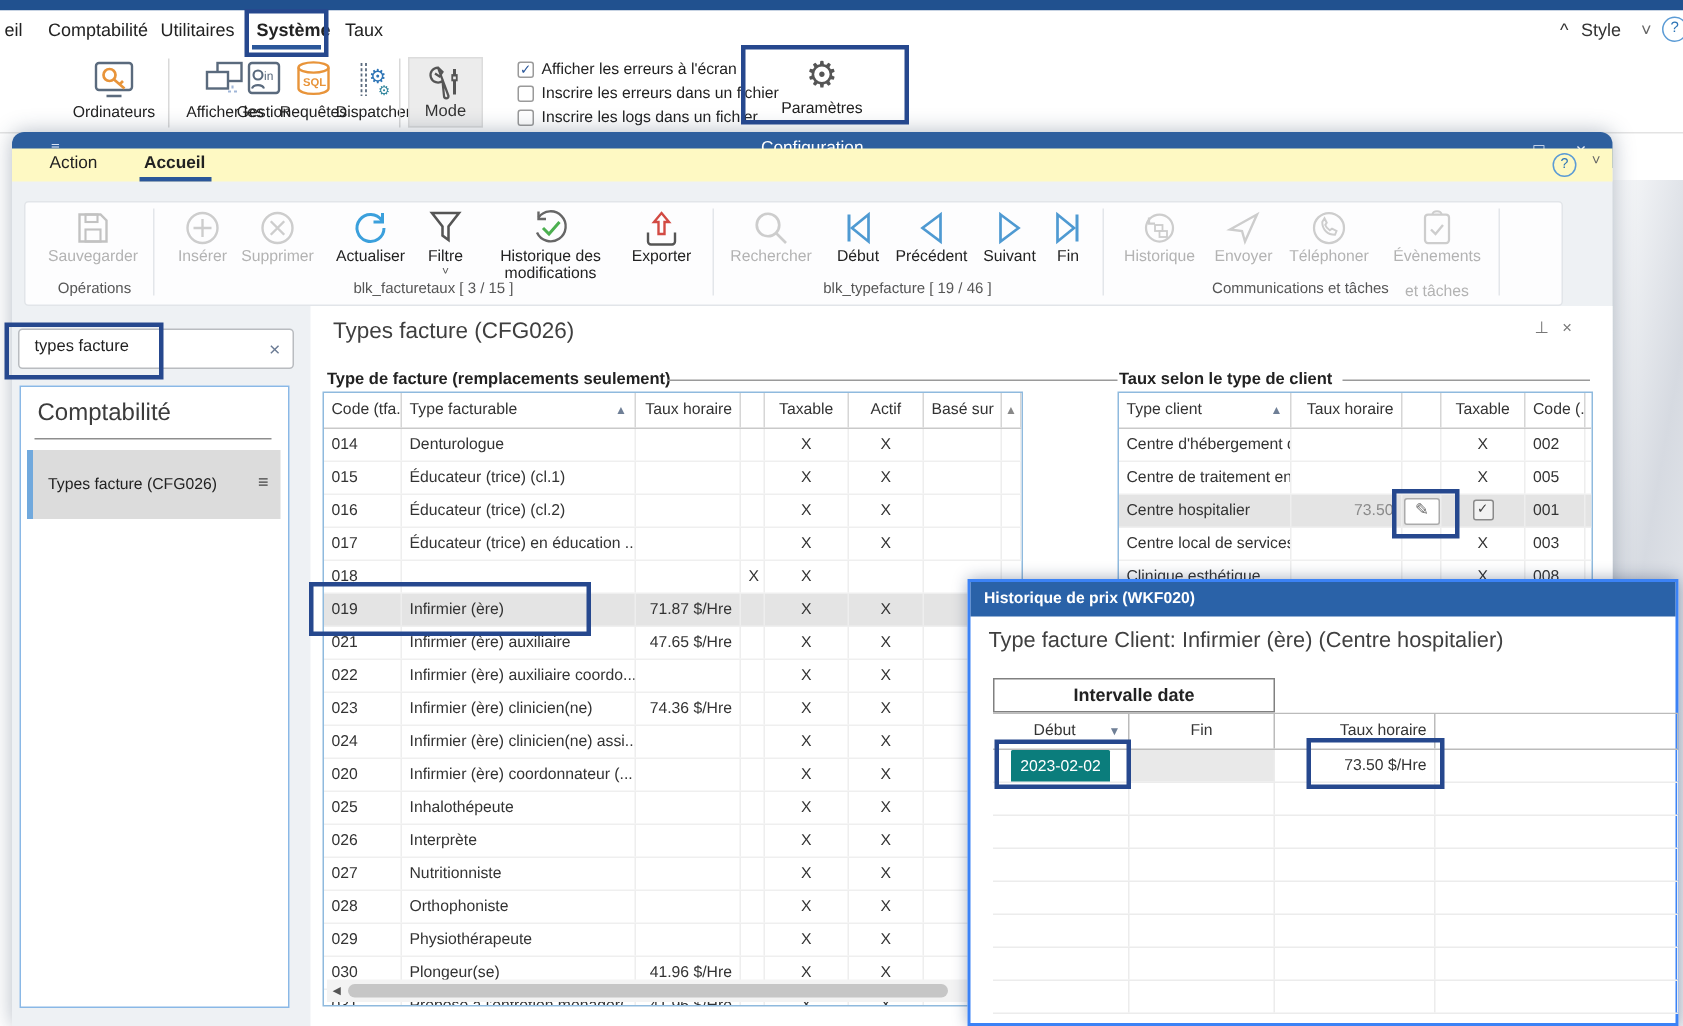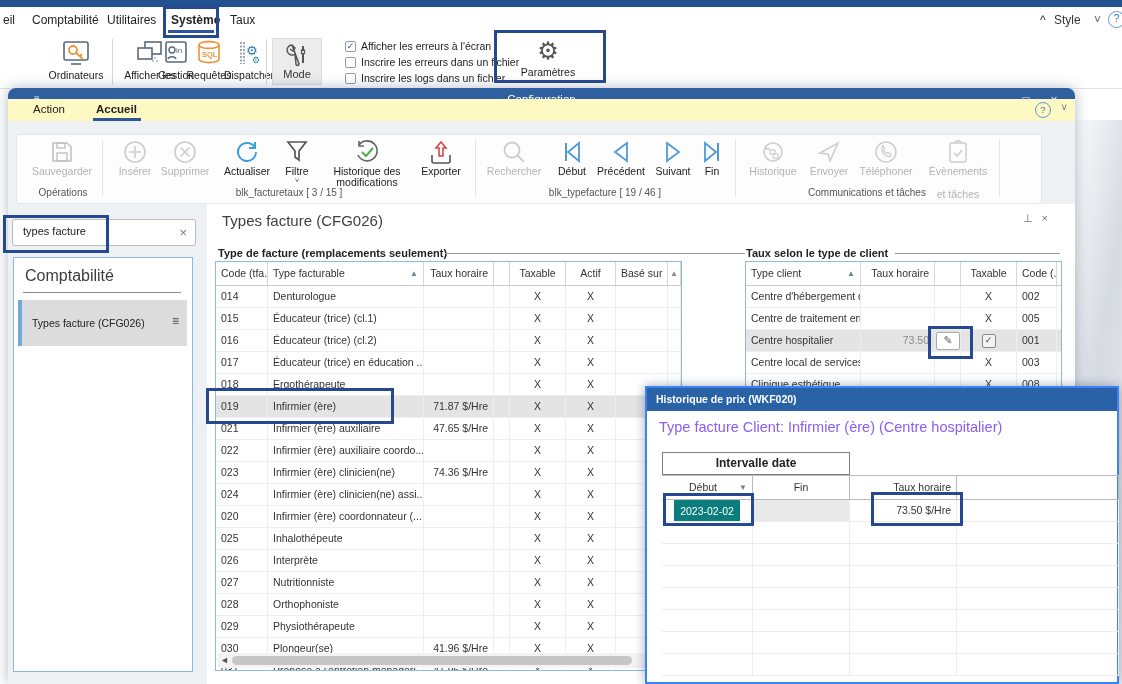--- a/index.html
+++ b/index.html
@@ -67,21 +67,21 @@
   .sortglyph{float:right;color:#6f7f96;font-size:8px;}
   .hscroll{position:absolute;left:2px;bottom:2px;width:448px;height:15px;background:#f3f3f3;}
   .hthumb{position:absolute;left:14px;top:3px;width:400px;height:9px;background:#c6c6c6;border-radius:5px;}
   .harrow{position:absolute;left:2px;top:2px;color:#555;font-size:9px;}
   .pencilbtn{display:inline-block;width:22px;height:16px;background:#fff;border:1px solid #ababab;border-radius:2px;text-align:center;line-height:15px;font-size:11px;color:#666;}
   .cb2{display:inline-block;width:12px;height:12px;border:1px solid #8a8a8a;background:#f2f2f2;line-height:11px;text-align:center;font-size:9px;color:#444;vertical-align:middle;border-radius:2px;}
   
   .modal{left:645px;top:386px;width:474px;height:298px;background:#fff;border:2px solid #3b82f6;box-sizing:border-box;box-shadow:0 0 10px rgba(20,40,80,.4);}
   .modal-titlebar{position:absolute;left:0;top:0;width:100%;height:23px;background:#2a62a8;color:#fff;}
   .modal-title{position:absolute;left:9px;top:5px;font-size:10.5px;font-weight:bold;color:#fff;}
-  .modal-heading{position:absolute;left:12px;top:31px;font-size:14.5px;color:#8b5cf6;white-space:nowrap;}
+  .modal-heading{position:absolute;left:12px;top:31px;font-size:14.5px;color:#404040;white-space:nowrap;}
   .m-gh{position:absolute;left:15px;top:64px;width:188px;height:23px;border:1px solid #808080;box-sizing:border-box;text-align:center;line-height:21px;font-weight:bold;font-size:12px;color:#222;background:#fff;}
   .mtable{position:absolute;left:15px;top:87px;width:457px;height:209px;overflow:hidden;}
   .mtable .trow{grid-template-columns:91px 97px 107px 1fr;border-bottom:1px solid #ececec;}
   .mtable .thead{border-top:1px solid #bbb;border-bottom:1px solid #bbb;}
   .mtable .thead .cell{border-right:1px solid #bbb;}
   .mtable .cell{border-right:1px solid #ececec;}
   .chip-date{display:inline-block;background:#0b7d7c;color:#fff;padding:1px 6px;font-size:10.5px;border-radius:1px;}
   
   .anno{position:absolute;border:3px solid #26488e;background:transparent;pointer-events:none;}
   svg{display:block;}
@@ -403,21 +403,20 @@
               <div class="cell ">Éducateur (trice) en éducation ...</div>
               <div class="cell r"></div>
               <div class="cell "></div>
               <div class="cell c">X</div>
               <div class="cell c">X</div>
               <div class="cell "></div>
               <div class="cell "></div>
             </div>
             <div class="trow">
               <div class="cell ">018</div>
-              <div class="cell ">Ergothérapeute</div>
               <div class="cell r"></div>
               <div class="cell "></div>
               <div class="cell c">X</div>
               <div class="cell c">X</div>
               <div class="cell "></div>
               <div class="cell "></div>
             </div>
             <div class="trow hl">
               <div class="cell ">019</div>
               <div class="cell ">Infirmier (ère)</div>

